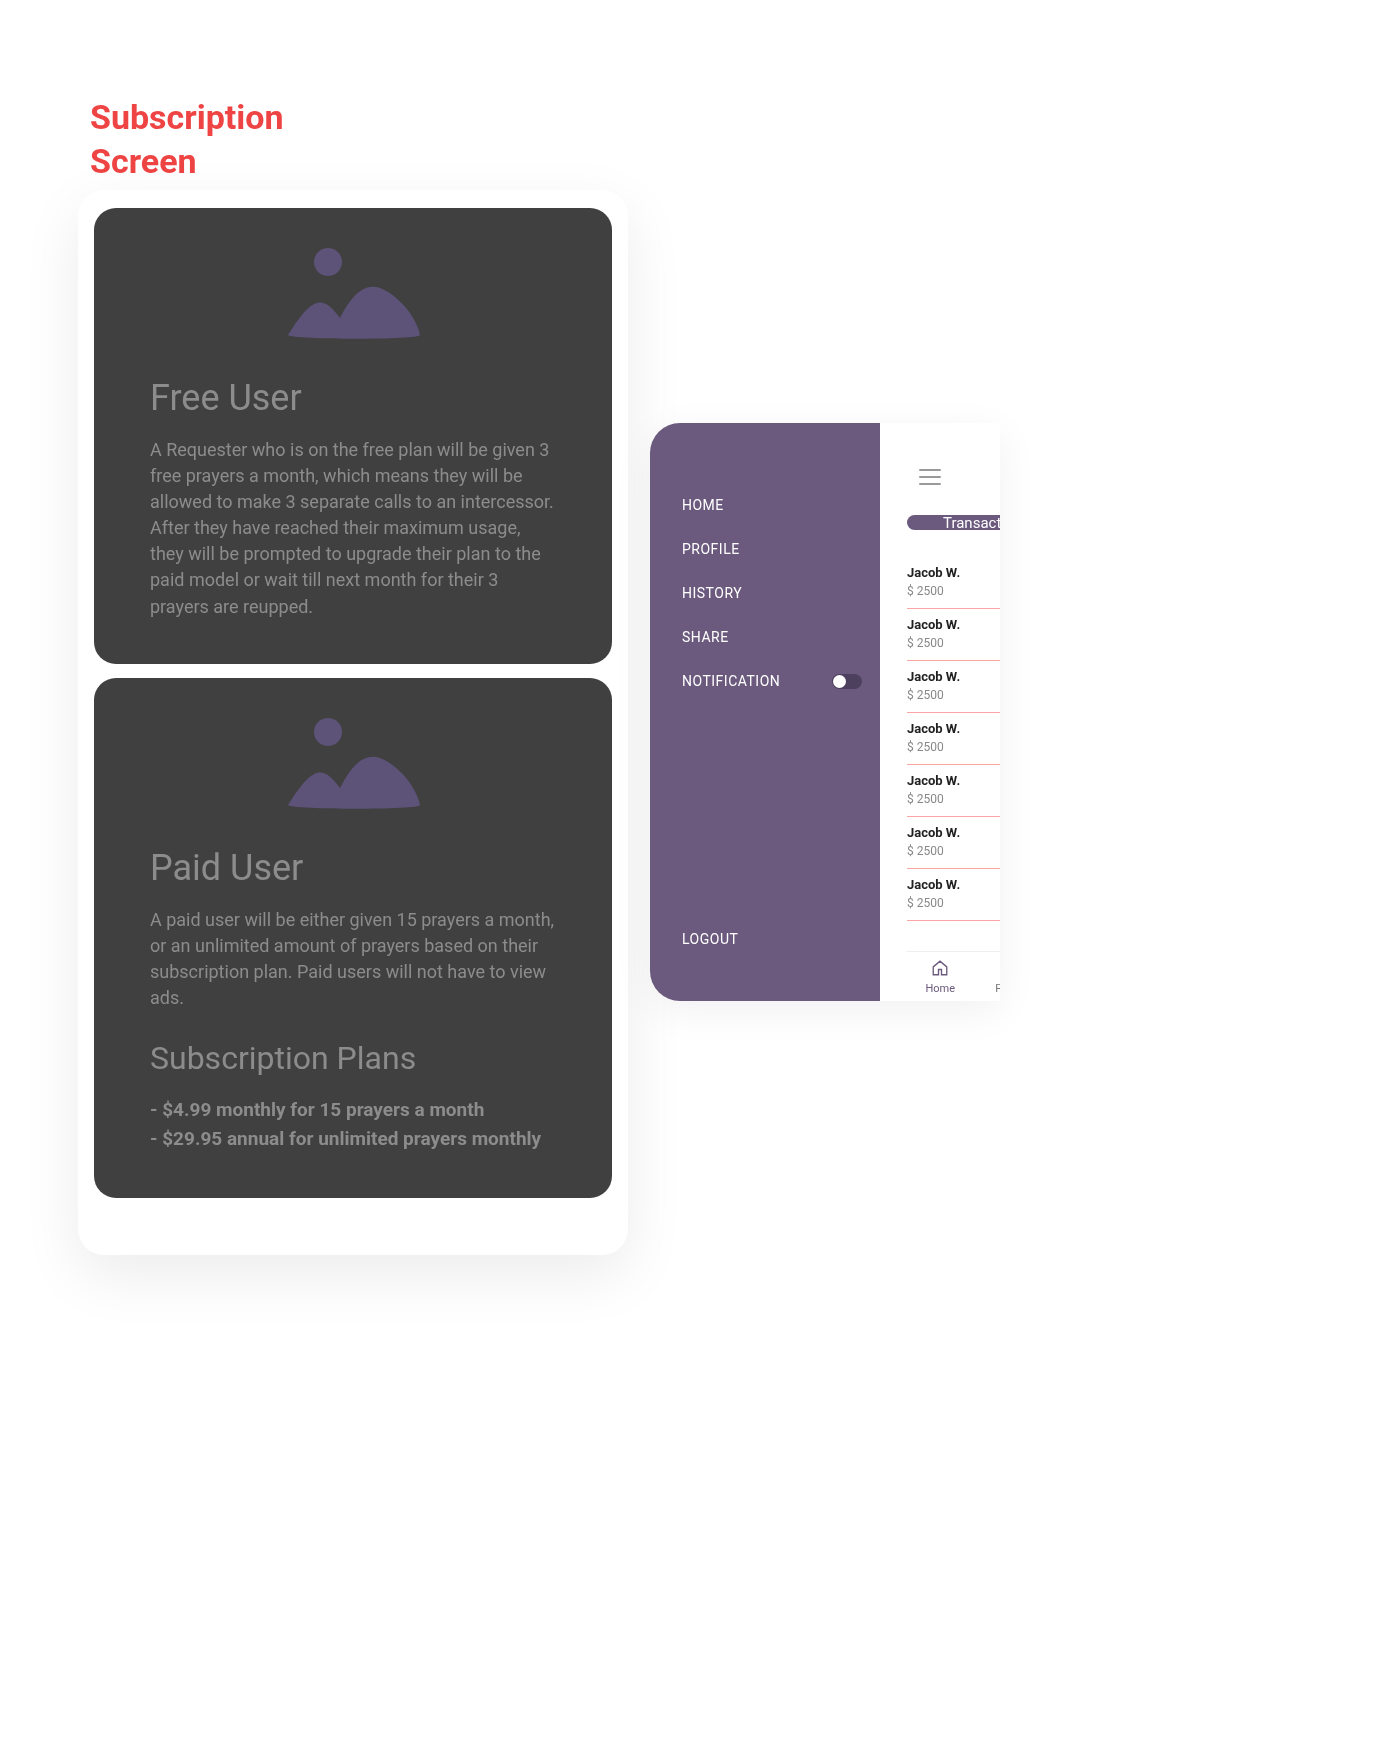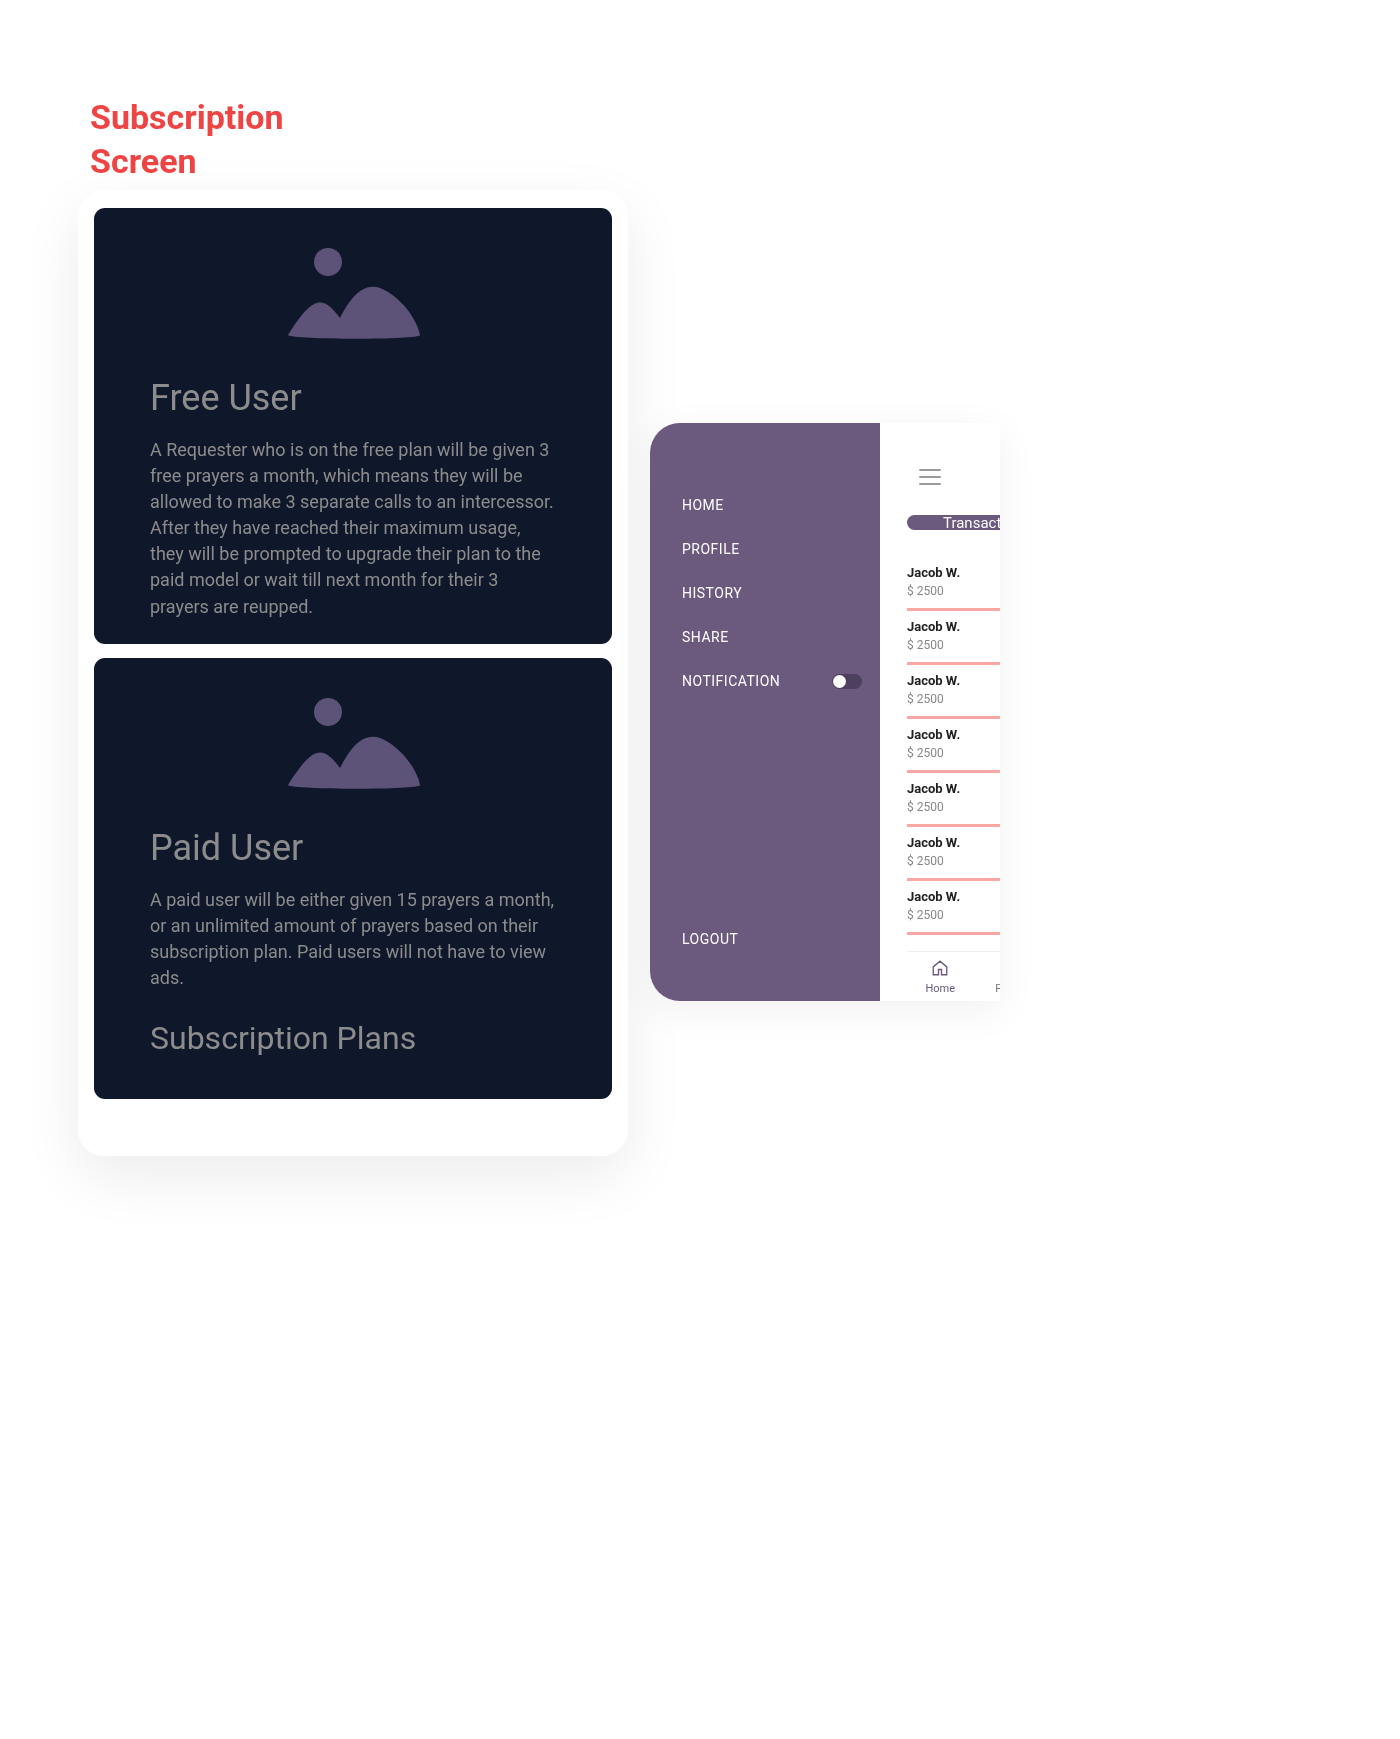--- a/index.html
+++ b/index.html
@@ -24,23 +24,23 @@
     position: absolute;
     left: 78px;
     top: 190px;
     width: 550px;
     background: #fff;
     border-radius: 26px;
     box-shadow: 0 20px 60px rgba(0,0,0,0.08);
     padding: 18px 16px 40px 16px;
   }
   .plan-card {
-    background: #0f172a;
-    border-radius: 11px;
-    padding: 32px 56px 24px 56px;
+    background: #404040;
+    border-radius: 22px;
+    padding: 32px 56px 44px 56px;
     margin-bottom: 14px;
   }
   .plan-card:last-child { margin-bottom: 17px; }
   .plan-icon {
     text-align: center;
     margin-bottom: 28px;
   }
   .plan-icon svg { width: 170px; height: 105px; }
   .plan-heading {
     font-size: 36px;
@@ -158,21 +158,21 @@
   }
   .list {
     position: absolute;
     top: 134px;
     left: 6px;
     right: -40px;
     bottom: 50px;
     overflow: hidden;
   }
   .row {
-    border-bottom: 3px solid #fca5a5;
+    border-bottom: 1px solid #fca5a5;
     padding: 8px 0 10px 0;
   }
   .row-name {
     font-size: 13px;
     font-weight: 700;
     color: #222;
     margin-bottom: 4px;
   }
   .row-amount {
     font-size: 12px;
@@ -226,20 +226,24 @@
   <div class="plan-card">
     <div class="plan-icon">
       <svg viewBox="0 0 170 105">
         <circle cx="60" cy="22" r="14" fill="#5d5278"></circle>
         <path d="M20 95 C 45 55, 55 55, 72 78 C 80 63, 95 35, 120 52 C 145 68, 152 92, 152 95 C 152 100, 25 100, 20 95 Z" fill="#5d5278"></path>
       </svg>
     </div>
     <div class="plan-heading">Paid User</div>
     <div class="plan-body">A paid user will be either given 15 prayers a month, or an unlimited amount of prayers based on their subscription plan. Paid users will not have to view ads.</div>
     <div class="plan-subheading">Subscription Plans</div>
+    <div class="plan-bullets">
+      <div>- $4.99 monthly for 15 prayers a month</div>
+      <div>- $29.95 annual for unlimited prayers monthly</div>
+    </div>
   </div>
 
 </div>
 
 <div class="phone-wrap">
 
   <div class="drawer">
     <div class="drawer-item">
       <span>HOME</span>
     </div>

